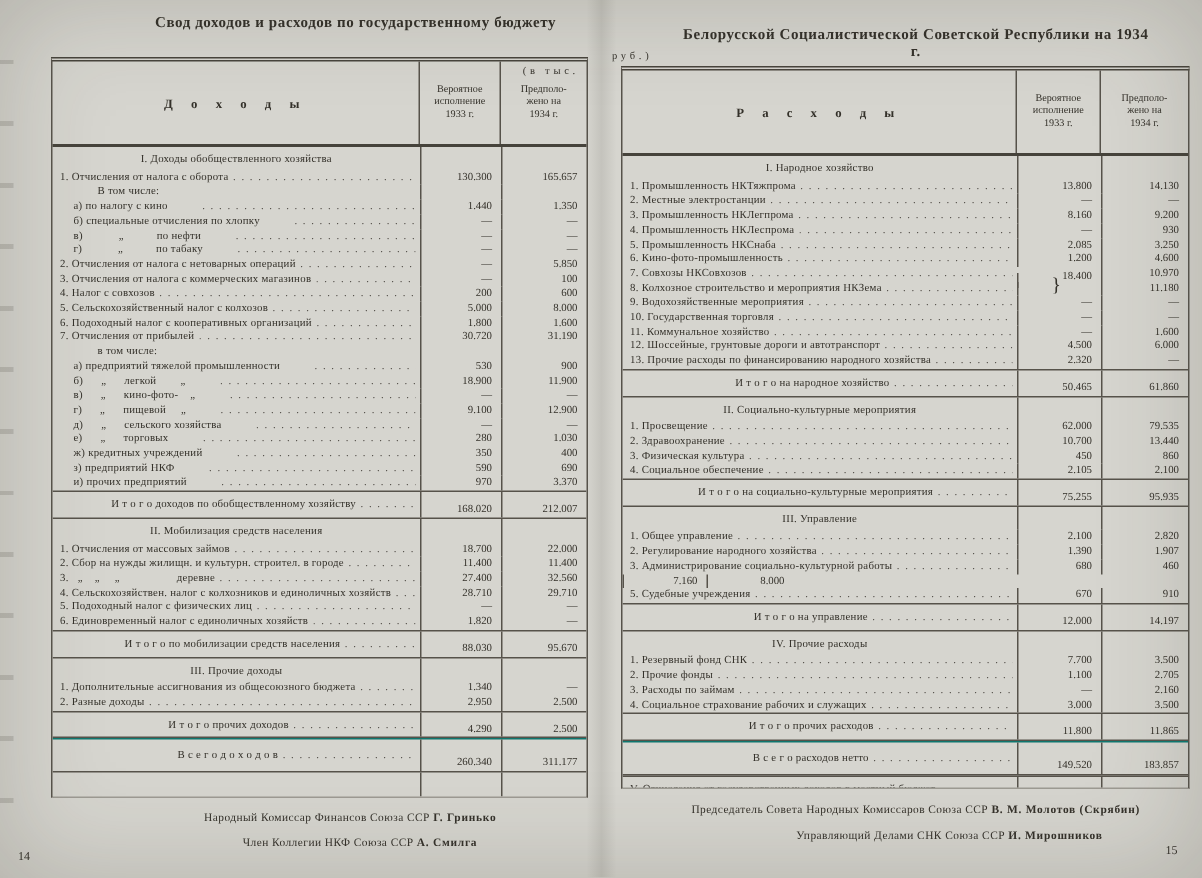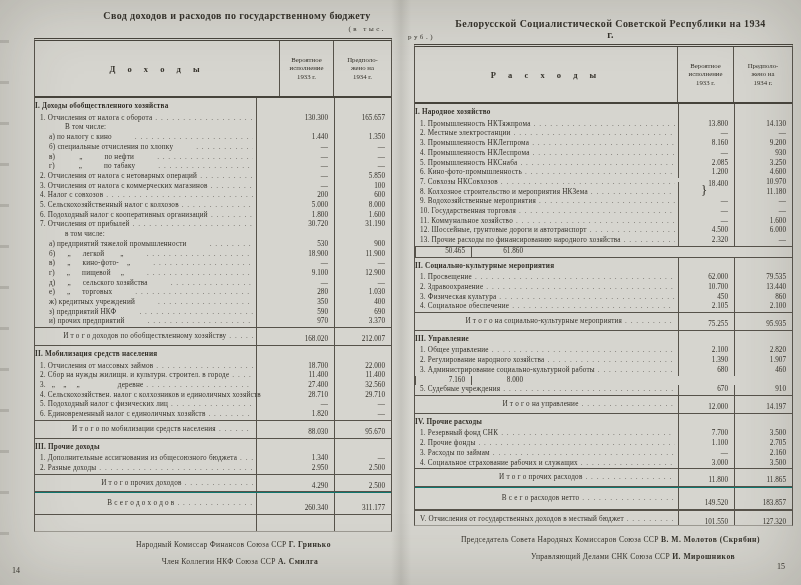--- a/index.html
+++ b/index.html
@@ -15,21 +15,21 @@
   .edge-noise{position:absolute;left:0;top:40px;width:9px;height:500px;opacity:.45;
     background:repeating-linear-gradient(180deg,rgba(50,46,36,.35) 0 3px,transparent 3px 41px);}
   .page{position:absolute;top:0;height:585px;}
   .page-left{left:0;width:400px;}
   .page-right{left:400px;width:401px;}
 
   .doc-title{position:absolute;font-weight:bold;font-size:10px;letter-spacing:.4px;text-align:center;}
   .page-left .doc-title{top:10px;left:80px;right:6px;}
   .page-right .doc-title{top:18px;left:55px;right:35px;}
   .unit-note{position:absolute;font-size:7px;letter-spacing:2.5px;}
-  .page-left .unit-note{top:25px;right:14px;text-align:center;}
+  .page-left .unit-note{top:43px;right:14px;text-align:center;}
   .page-right .unit-note{top:33px;left:8px;}
 
   .tbl{position:absolute;border-left:1.5px solid #56524a;border-right:1.5px solid #56524a;
     border-top:3px double #46433b;border-bottom:1px solid rgba(86,82,74,.45);
     display:flex;flex-direction:column;}
   .page-left .tbl{left:34px;top:38px;width:356px;height:490px;}
   .page-right .tbl{left:14px;top:44px;width:377px;height:478px;}
 
   .thead{display:flex;border-bottom:2px solid #46433b;height:55px;flex:0 0 auto;}
   .h-label{flex:1;display:flex;align-items:center;justify-content:center;
@@ -42,24 +42,24 @@
   .tbody{display:flex;flex-direction:column;flex:1;overflow:hidden;font-size:7.2px;line-height:9.7px;}
   .row{display:flex;align-items:stretch;flex:0 0 auto;}
   .row.filler{flex:1 1 auto;}
   .c-label{flex:1;display:flex;align-items:baseline;padding-left:5px;min-width:0;}
   .c-label .txt{white-space:nowrap;letter-spacing:.2px;}
   .c-label .dots{flex:1 1 0;overflow:hidden;white-space:nowrap;color:#54504a;margin:0 3px;min-width:0;}
   .c-label .dots::after{content:". . . . . . . . . . . . . . . . . . . . . . . . . . . . . . . . . . . . . . . . . . . . . . . . . . . . . . . . . . . . . . . .";letter-spacing:1px;}
   .c-label .sp{flex:.85 1 0;}
   .c-v{border-left:1px solid #56524a;display:flex;align-items:flex-end;justify-content:flex-end;
     padding:0 6px 0 0;font-size:7.2px;}
-  .page-left .c-v1{width:47px;padding-left:24px;} .page-left .c-v2{width:50px;}
+  .page-left .c-v1{width:47px;} .page-left .c-v2{width:50px;}
   .page-right .c-v1{width:49px;} .page-right .c-v2{width:51px;}
 
-  .row.section .c-label{font-weight:bold;padding:4px 0 2px 0;}
+  .row.section .c-label{justify-content:center;font-weight:normal;padding:4px 0 2px 0;}
   .row.note .c-label{padding-left:30px;}
   .row.sub .c-label{padding-left:14px;gap:20px;}
   .row.total{border-top:1px solid #56524a;border-bottom:1px solid #56524a;}
   .row.total .c-label{padding:4px 0 3px 8px;}
   .row.grand{border-top:1px solid #0f766e;border-bottom:1px solid #56524a;font-weight:normal;}
   .row.grand .c-label{padding:6px 0 5px 8px;}
   .row.vtotal{border-top:1px solid #56524a;border-bottom:1px solid #56524a;}
   .row.vtotal .c-label{padding:4px 0 3px 5px;}
   .brace{font-size:13px;position:relative;top:3px;margin-right:1px;font-weight:normal;}
   .c-v.bracecell{position:relative;top:4px;border-left:1px solid #56524a;}
@@ -726,20 +726,25 @@
             <span class="dots"></span>
           </div>
           <div class="c-v c-v1">
             <span>2.320</span>
           </div>
           <div class="c-v c-v2">
             <span>—</span>
           </div>
         </div>
         <div class="row total">
+          <div class="c-label">
+            <span class="sp"></span>
+            <span class="txt">И т о г о  на народное хозяйство</span>
+            <span class="dots"></span>
+          </div>
           <div class="c-v c-v1">
             <span>50.465</span>
           </div>
           <div class="c-v c-v2">
             <span>61.860</span>
           </div>
         </div>
         <div class="row section">
           <div class="c-label">
             <span class="txt">II. Социально-культурные мероприятия</span>

